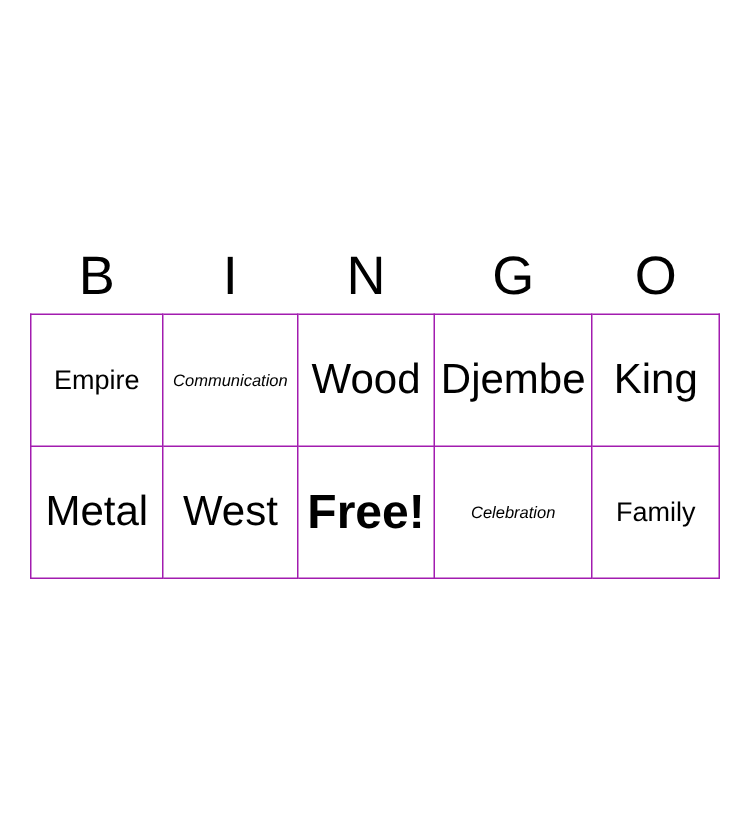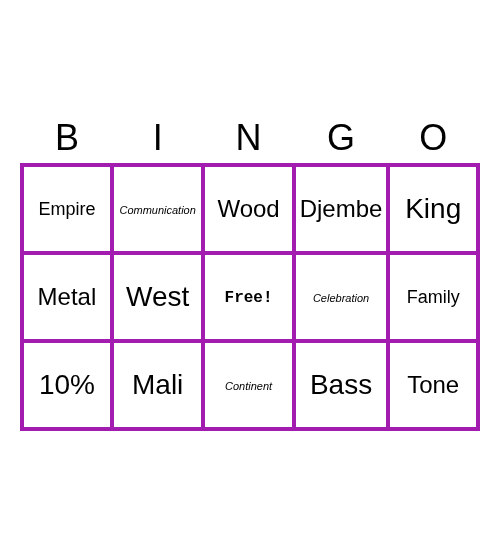--- a/index.html
+++ b/index.html
@@ -25,51 +25,50 @@
 
     .bingo-header-row th {
       font-size: 36px;
       font-weight: normal;
       text-align: center;
       padding: 4px 0;
       width: 92px;
     }
 
     .bingo-cell {
-      border: 4px solid #a21caf;
+      border: 1px solid #a21caf;
       width: 92px;
       height: 88px;
       text-align: center;
       vertical-align: middle;
       padding: 4px;
       position: relative;
     }
 
     .cell-text-large {
-      font-size: 24px;
+      font-size: 28px;
     }
 
     .cell-text-medium {
       font-size: 18px;
     }
 
     .cell-text-small {
       font-size: 11px;
       line-height: 1.3;
       font-style: italic;
     }
 
     .cell-text-xlarge {
       font-size: 28px;
     }
 
     .free-cell {
-      font-size: 16px;
+      font-size: 32px;
       font-weight: bold;
-      font-family: Liberation Mono, monospace;
     }
   </style>
 </head>
 <body>
 
 <table class="bingo-card">
   <thead>
     <tr class="bingo-header-row">
     <th>B</th>
         <th>I</th>
@@ -86,21 +85,14 @@
         <td class="bingo-cell"><span class="cell-text-large">Djembe</span></td>
         <td class="bingo-cell"><span class="cell-text-xlarge">King</span></td>
       </tr>
       <tr>
         <td class="bingo-cell"><span class="cell-text-large">Metal</span></td>
         <td class="bingo-cell"><span class="cell-text-xlarge">West</span></td>
         <td class="bingo-cell"><span class="free-cell">Free!</span></td>
         <td class="bingo-cell"><span class="cell-text-small">Celebration</span></td>
         <td class="bingo-cell"><span class="cell-text-medium">Family</span></td>
       </tr>
-      <tr>
-        <td class="bingo-cell"><span class="cell-text-xlarge">10%</span></td>
-        <td class="bingo-cell"><span class="cell-text-xlarge">Mali</span></td>
-        <td class="bingo-cell"><span class="cell-text-small">Continent</span></td>
-        <td class="bingo-cell"><span class="cell-text-xlarge">Bass</span></td>
-        <td class="bingo-cell"><span class="cell-text-large">Tone</span></td>
-      </tr>
     </tbody>
 </table>
 
 </body></html>

